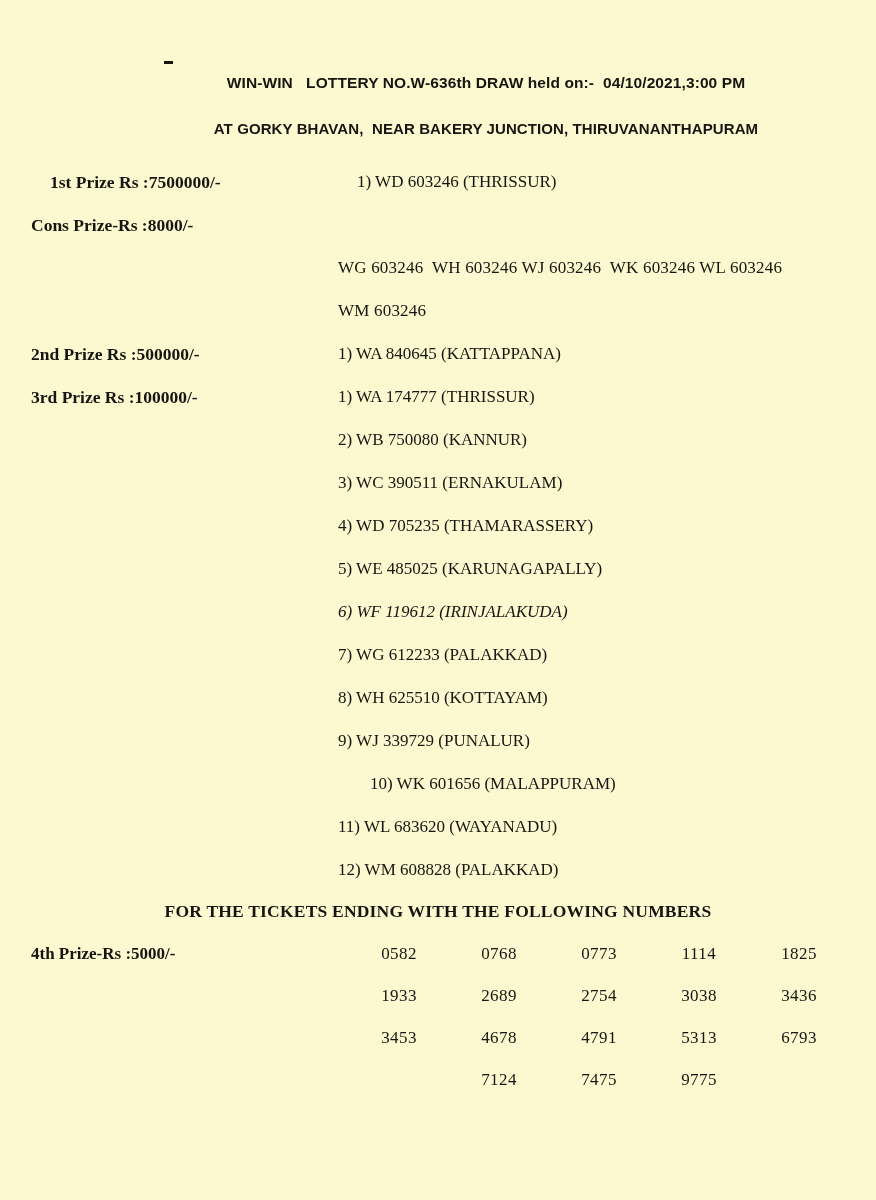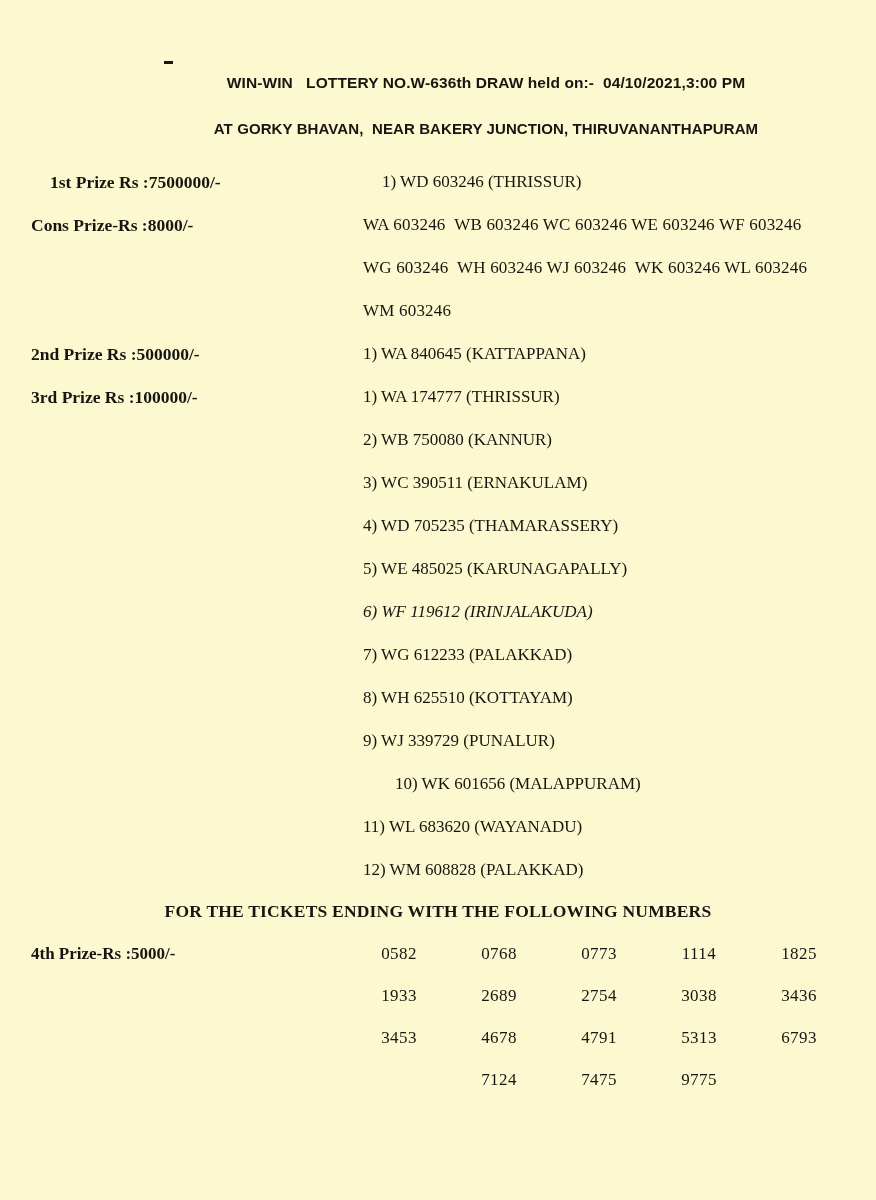--- a/index.html
+++ b/index.html
@@ -72,21 +72,21 @@
     position: absolute;
     left: 31px;
     top: 0;
     font-weight: bold;
     font-size: 17.5px;
     line-height: 20px;
     white-space: pre;
   }
   .line > .val {
     position: absolute;
-    left: 363px;
+    left: 338px;
     top: 0;
     font-size: 17px;
     line-height: 20px;
     white-space: pre;
     text-align: center;
   }
 
   
   .cons-run {
     letter-spacing: 0.2px;
@@ -145,21 +145,20 @@
 
   <div class="rows">
 
     <div class="line" style="top:0px;margin-left:19px;">
       <span class="lbl">1st Prize Rs :7500000/-</span>
       <span class="val">1) WD 603246 (THRISSUR)</span>
     </div>
 
     <div class="line" style="top:43px;padding-left:32px;">
       <span class="lbl">Cons Prize-Rs :8000/-</span>
-      <span class="val cons-run">WA 603246  WB 603246 WC 603246 WE 603246 WF 603246</span>
     </div>
     <div class="line" style="top:86px;">
       <span class="val cons-run">WG 603246  WH 603246 WJ 603246  WK 603246 WL 603246</span>
     </div>
     <div class="line" style="top:129px;">
       <span class="val cons-run">WM 603246</span>
     </div>
 
     <div class="line" style="top:172px;">
       <span class="lbl">2nd Prize Rs :500000/-</span>

